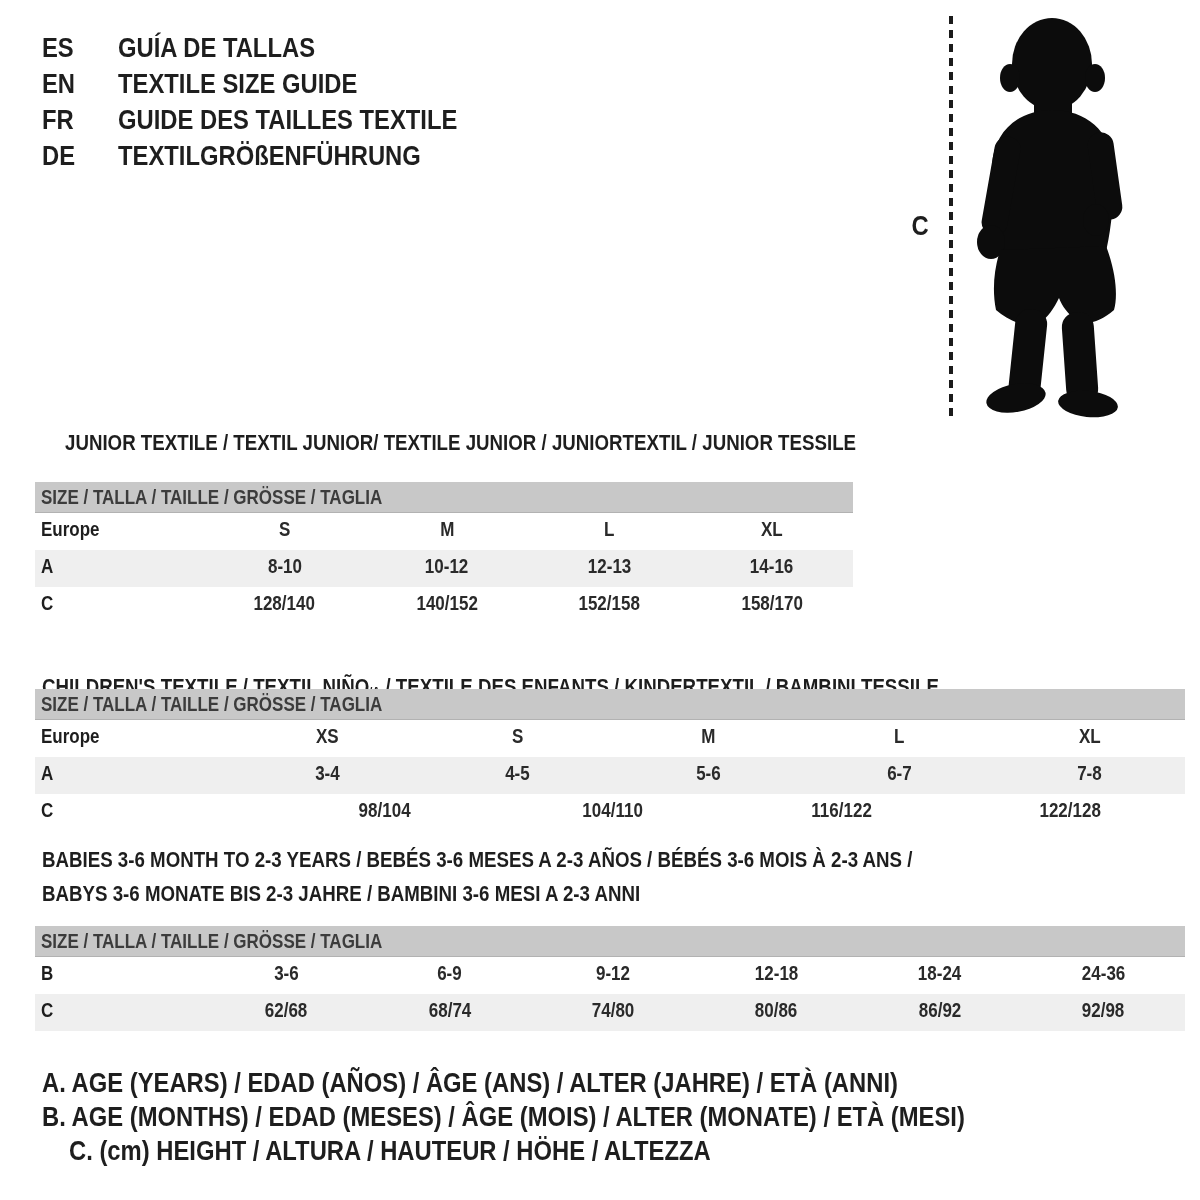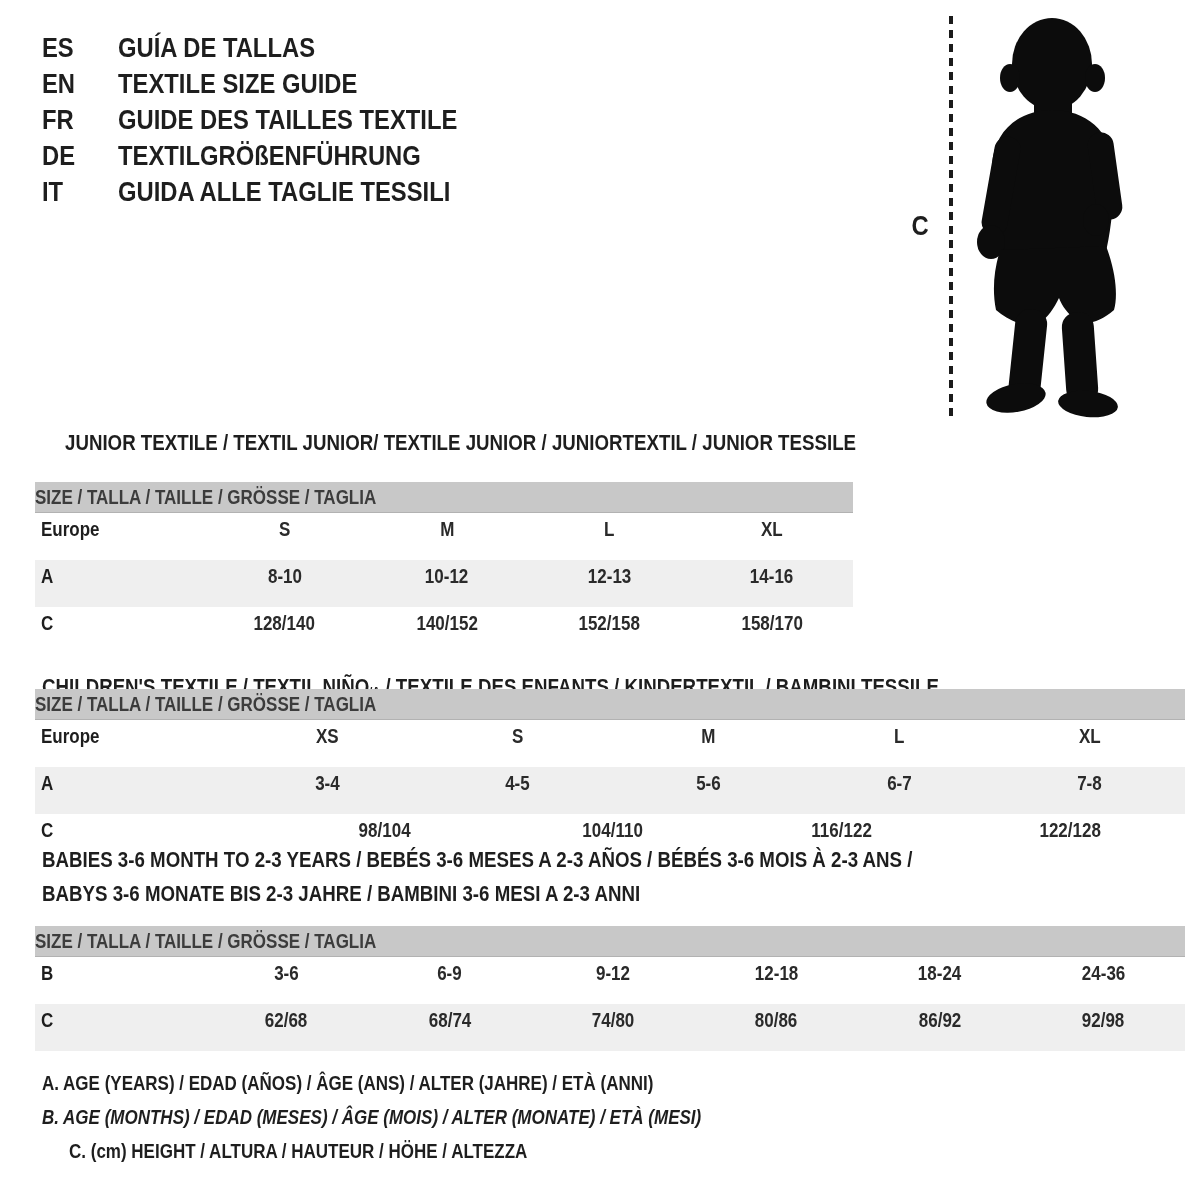--- a/index.html
+++ b/index.html
@@ -23,30 +23,30 @@
   .measure-label{position:absolute;left:910px;top:210px;font-size:28px;}
   .silhouette{position:absolute;left:964px;top:14px;}
 
   
   .sec-title{position:absolute;left:42px;font-size:22px;white-space:nowrap;}
   .sub-small{font-size:13px;vertical-align:-2px;}
 
   
   .tbl{position:absolute;left:35px;}
   .size-bar{background:#c8c8c8;border-bottom:1px solid #b2b2b2;height:30px;line-height:30px;
-    font-size:20px;color:#3c3c3c;}
-  .trow{display:flex;height:47px;line-height:33px;font-size:20px;color:#2a2a2a;}
+    padding-left:6px;font-size:20px;color:#3c3c3c;}
+  .trow{display:flex;height:37px;line-height:33px;font-size:20px;color:#2a2a2a;}
   .trow .cell{flex:1;text-align:center;}
   .trow .lbl{text-align:left;padding-left:6px;color:#1e1e1e;}
   .lbl-j{flex:0 0 89px;}
   .lbl-c{flex:0 0 99px;}
   .row-alt{background:#efefef;}
 
   
-  .legend-line{position:absolute;left:42px;font-size:20px;height:34px;line-height:34px;white-space:nowrap;text-align:right;}
+  .legend-line{position:absolute;left:42px;font-size:28px;height:34px;line-height:34px;white-space:nowrap;text-align:right;}
 </style>
 </head>
 <body>
 
 <div class="page">
 
   <div class="lang-block">
     <div class="lang-row">
       <span class="lang-code"><span class="cl">ES</span></span>
       <span class="lang-title"><span class="cl">GUÍA DE TALLAS</span></span>
@@ -55,24 +55,20 @@
       <span class="lang-code"><span class="cl">EN</span></span>
       <span class="lang-title"><span class="cl">TEXTILE SIZE GUIDE</span></span>
     </div>
     <div class="lang-row">
       <span class="lang-code"><span class="cl">FR</span></span>
       <span class="lang-title"><span class="cl">GUIDE DES TAILLES TEXTILE</span></span>
     </div>
     <div class="lang-row">
       <span class="lang-code"><span class="cl">DE</span></span>
       <span class="lang-title"><span class="cl">TEXTILGRÖßENFÜHRUNG</span></span>
-    </div>
-    <div class="lang-row">
-      <span class="lang-code"><span class="cl">IT</span></span>
-      <span class="lang-title"><span class="cl">GUIDA ALLE TAGLIE TESSILI</span></span>
     </div>
   </div>
 
   <div class="dash-line"></div>
   <div class="measure-label"><span class="cx">C</span></div>
   <svg class="silhouette" width="176" height="404" viewBox="0 0 176 404" xmlns="http://www.w3.org/2000/svg">
     <g fill="#0c0c0c">
       <ellipse cx="88" cy="50" rx="40" ry="46"></ellipse>
       <ellipse cx="46" cy="64" rx="10" ry="14"></ellipse>
       <ellipse cx="131" cy="64" rx="10" ry="14"></ellipse>
@@ -170,16 +166,16 @@
       <span class="cell"><span class="cx">62/68</span></span>
       <span class="cell"><span class="cx">68/74</span></span>
       <span class="cell"><span class="cx">74/80</span></span>
       <span class="cell"><span class="cx">80/86</span></span>
       <span class="cell"><span class="cx">86/92</span></span>
       <span class="cell"><span class="cx">92/98</span></span>
     </div>
   </div>
 
   <div class="legend-line" style="top:1066px;"><span class="cl">A. AGE (YEARS) / EDAD (AÑOS) / ÂGE (ANS) / ALTER (JAHRE) / ETÀ (ANNI)</span></div>
-  <div class="legend-line" style="top:1100px;font-style:italic;"><span class="cl">B. AGE (MONTHS) / EDAD (MESES) / ÂGE (MOIS) / ALTER (MONATE) / ETÀ (MESI)</span></div>
+  <div class="legend-line" style="top:1100px;"><span class="cl">B. AGE (MONTHS) / EDAD (MESES) / ÂGE (MOIS) / ALTER (MONATE) / ETÀ (MESI)</span></div>
   <div class="legend-line" style="top:1134px;margin-left:27px;"><span class="cl">C. (cm) HEIGHT / ALTURA / HAUTEUR / HÖHE / ALTEZZA</span></div>
 
 </div>
 
 </body></html>

